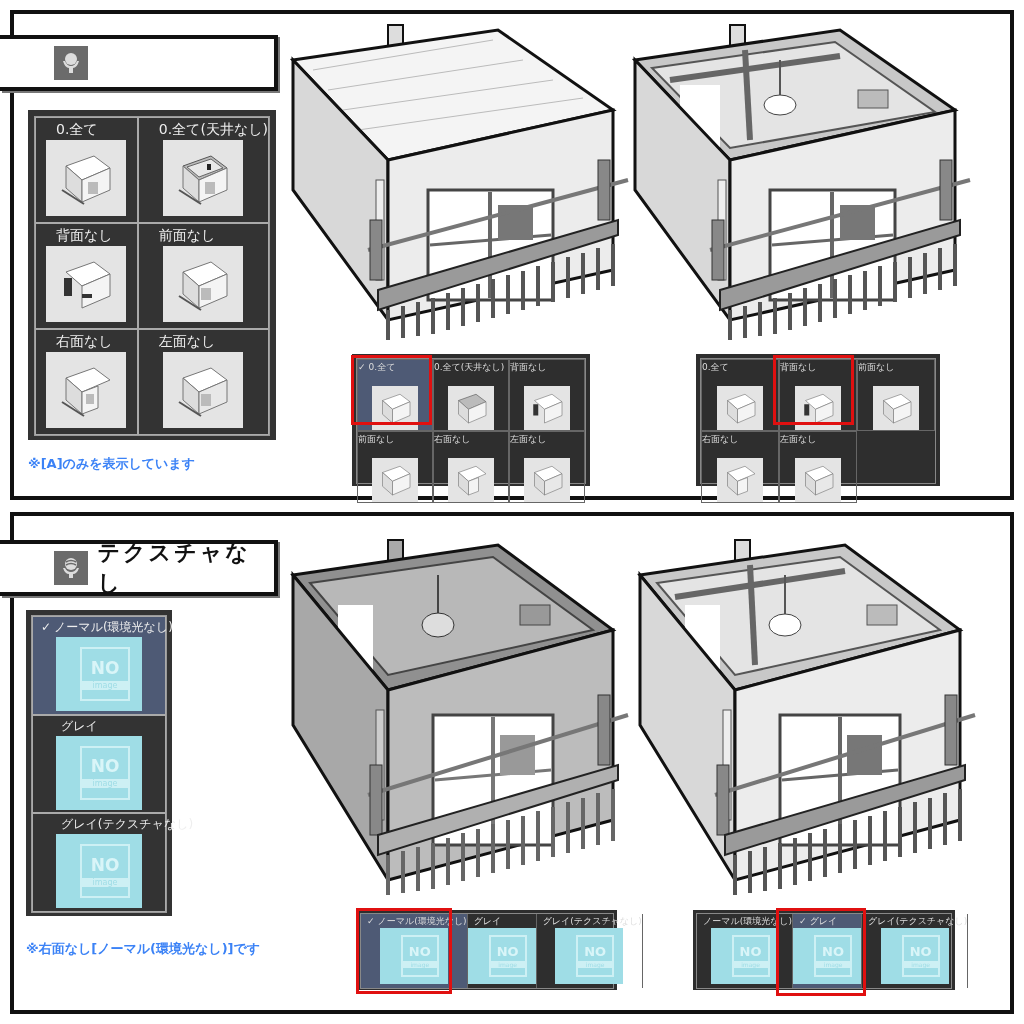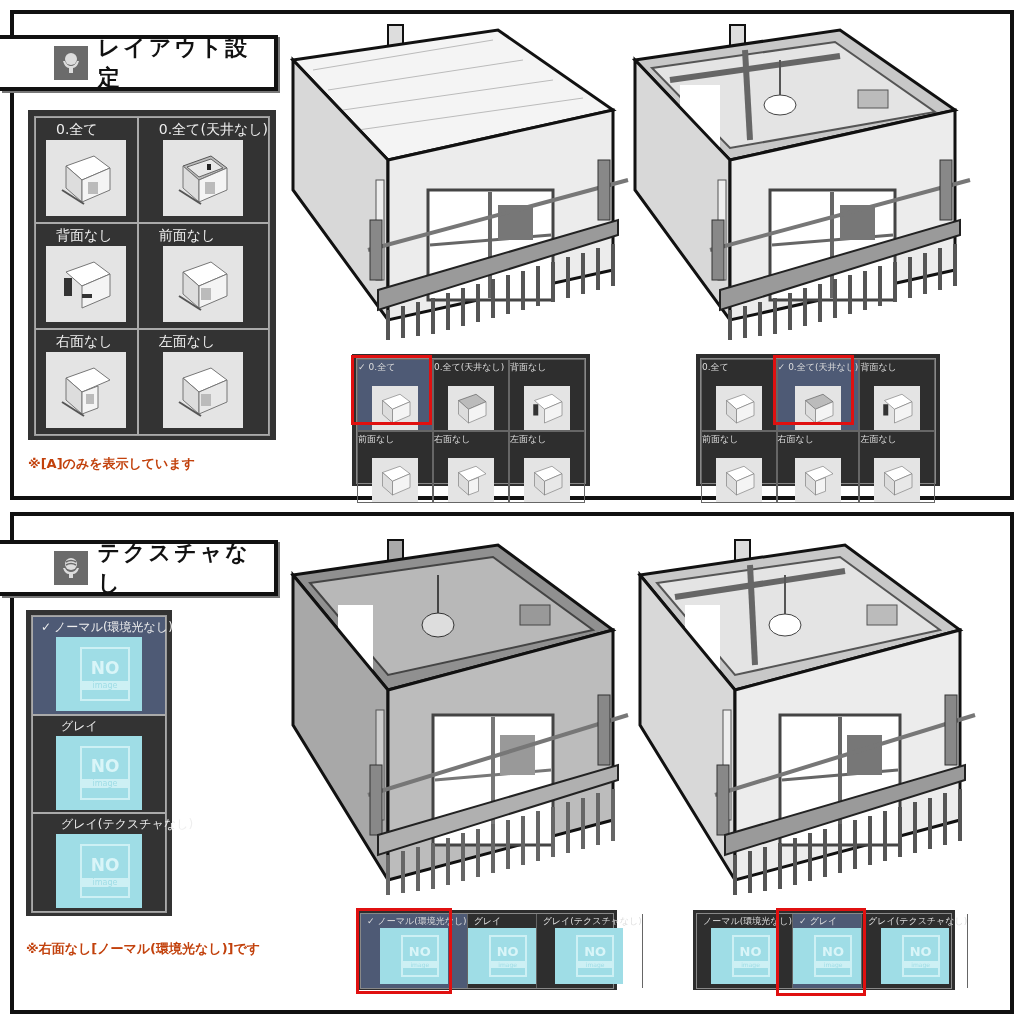--- a/index.html
+++ b/index.html
@@ -11,21 +11,21 @@
   .title-top{top:35px;width:278px;}
   .title-bot{top:540px;width:278px;}
   .title-icon{width:34px;height:34px;background:#6b6b6b;margin-left:54px;margin-right:10px;display:flex;align-items:center;justify-content:center;}
   .title-text{font-size:22px;font-weight:bold;letter-spacing:3px;font-family:"DejaVu Sans",sans-serif;}
   .panel{position:absolute;background:#333;box-sizing:border-box;}
   .grid-panel{left:28px;top:110px;width:248px;height:330px;padding:6px;}
   .grid{display:grid;grid-template-columns:1fr 1fr;grid-template-rows:repeat(3,1fr);height:100%;border:1px solid #999;}
   .cell{border:1px solid #aaa;display:flex;flex-direction:column;align-items:center;color:#eee;cursor:pointer;}
   .cell-label{font-size:14px;height:22px;line-height:22px;align-self:flex-start;padding-left:20px;white-space:nowrap;}
   .thumb{width:80px;height:76px;background:#e4e4e4;display:flex;align-items:center;justify-content:center;}
-  .note{position:absolute;font-size:13px;font-weight:bold;color:#c2410c;}
+  .note{position:absolute;font-size:13px;font-weight:bold;color:#3b82f6;}
   .mini-panel{position:absolute;background:#2e2e2e;box-sizing:border-box;padding:4px;}
   .mini-grid{display:grid;grid-template-columns:repeat(3,1fr);grid-template-rows:repeat(2,1fr);height:100%;border:1px solid #888;}
   .mini-cell{border:1px solid #666;display:flex;flex-direction:column;align-items:center;color:#ddd;position:relative;cursor:pointer;}
   .mini-cell.sel{background:#4e5a75;}
   .mini-label{font-size:9px;height:26px;line-height:14px;align-self:flex-start;white-space:nowrap;}
   .mini-thumb{width:46px;height:44px;background:#e4e4e4;display:flex;align-items:center;justify-content:center;}
   .red-box{position:absolute;border:3px solid #e01010;box-sizing:border-box;pointer-events:none;}
   .mat-panel{left:26px;top:610px;width:146px;height:306px;padding:5px;}
   .mat-list{display:flex;flex-direction:column;height:100%;border:1px solid #999;}
   .mat-item{flex:1;border:1px solid #aaa;display:flex;flex-direction:column;align-items:center;color:#eee;cursor:pointer;}
@@ -52,21 +52,20 @@
 
 <div class="frame frame-top"></div>
 
 <div class="title-banner title-top">
   <div class="title-icon">
     <svg width="24" height="24" viewBox="0 0 24 24">
         <circle cx="12" cy="8" r="6" fill="#ddd"></circle>
         <path d="M4 10 Q6 17 10 17 L10 22 L14 22 L14 17 Q18 17 20 10 L18 10 Q16 15 12 15 Q8 15 6 10Z" fill="#ddd"></path>
       </svg>
   </div>
-  <span class="title-text">レイアウト設定</span>
 </div>
 
 <div class="panel grid-panel">
   <div class="grid">
     <div class="cell">
       <span class="cell-label">0.全て</span>
       <div class="thumb">
           <svg width="64" height="60" viewBox="0 0 64 60">
             <polygon points="12,18 40,8 56,20 28,32" fill="#fff" stroke="#777"></polygon>
             <polygon points="12,18 28,32 28,54 12,40" fill="#ddd" stroke="#777"></polygon>
@@ -295,30 +294,20 @@
     <div class="mini-cell">
         <span class="mini-label">0.全て</span>
         <div class="mini-thumb">
           <svg width="40" height="38" viewBox="0 0 64 60">
             <polygon points="12,18 40,8 56,20 28,32" fill="#fff" stroke="#777"></polygon>
             <polygon points="12,18 28,32 28,54 12,40" fill="#ddd" stroke="#777"></polygon>
             <polygon points="28,32 56,20 56,42 28,54" fill="#f4f4f4" stroke="#777"></polygon>
           </svg>
         </div>
       </div>
-    <div class="mini-cell sel">
-        <span class="mini-label"><span class="check">✓</span><span>0.全て(天井なし)</span></span>
-        <div class="mini-thumb">
-          <svg width="40" height="38" viewBox="0 0 64 60">
-            <polygon points="12,18 40,8 56,20 28,32" fill="#bbb" stroke="#555"></polygon>
-            <polygon points="12,18 28,32 28,54 12,40" fill="#ddd" stroke="#777"></polygon>
-            <polygon points="28,32 56,20 56,42 28,54" fill="#f4f4f4" stroke="#777"></polygon>
-          </svg>
-        </div>
-      </div>
     <div class="mini-cell">
         <span class="mini-label">背面なし</span>
         <div class="mini-thumb">
           <svg width="40" height="38" viewBox="0 0 64 60">
             <polygon points="12,18 40,8 56,20 28,32" fill="#fff" stroke="#777"></polygon>
             <polygon points="28,32 56,20 56,42 28,54" fill="#f4f4f4" stroke="#777"></polygon>
             <rect x="10" y="24" width="8" height="18" fill="#333"></rect>
           </svg>
         </div>
       </div>

